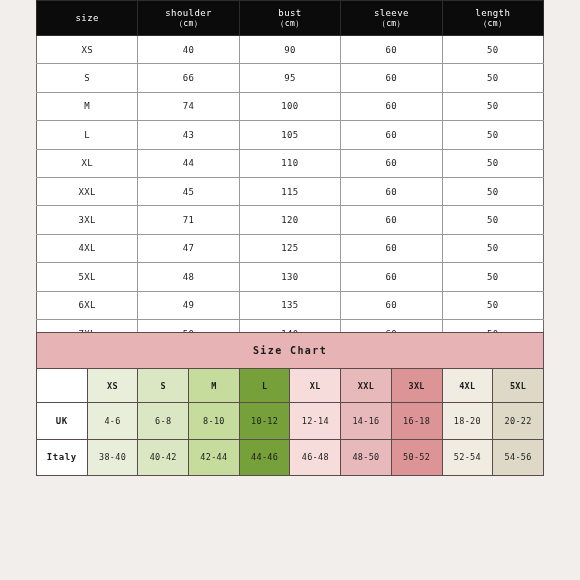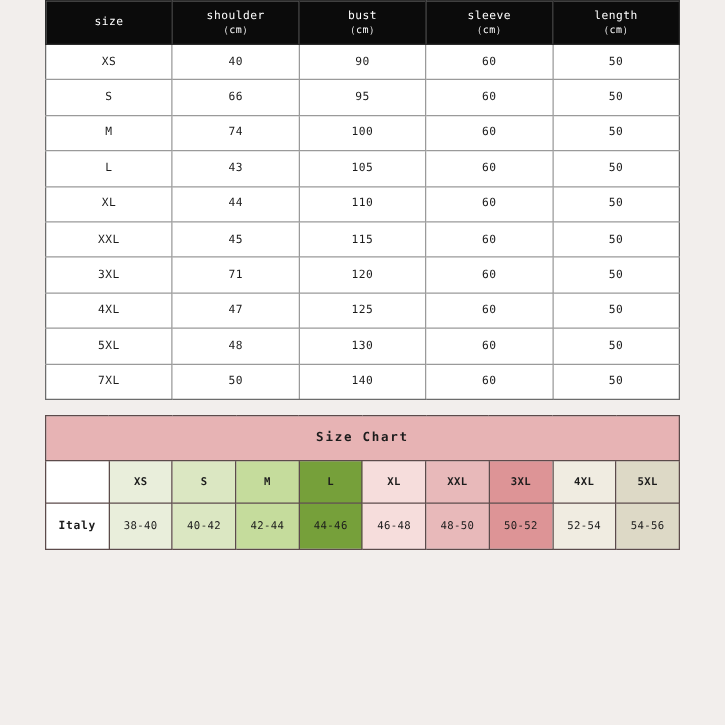--- a/index.html
+++ b/index.html
@@ -186,20 +186,27 @@
             <td>50</td>
           </tr>
           <tr>
             <td>5XL</td>
             <td>48</td>
             <td>130</td>
             <td>60</td>
             <td>50</td>
           </tr>
           <tr>
+            <td>6XL</td>
+            <td>49</td>
+            <td>135</td>
+            <td>60</td>
+            <td>50</td>
+          </tr>
+          <tr>
             <td>7XL</td>
             <td>50</td>
             <td>140</td>
             <td>60</td>
             <td>50</td>
           </tr>
         </tbody>
     </table>
   </div>
 
@@ -215,20 +222,32 @@
             <td style="background: rgb(219, 231, 194);">S</td>
             <td style="background: rgb(197, 220, 156);">M</td>
             <td style="background: rgb(118, 160, 58);">L</td>
             <td style="background: rgb(246, 221, 220);">XL</td>
             <td style="background: rgb(232, 185, 186);">XXL</td>
             <td style="background: rgb(221, 148, 150);">3XL</td>
             <td style="background: rgb(240, 236, 225);">4XL</td>
             <td style="background: rgb(221, 217, 198);">5XL</td>
           </tr>
           <tr>
+            <td class="rowlabel sc-col-0">UK</td>
+            <td style="background: rgb(233, 238, 219);">4-6</td>
+            <td style="background: rgb(219, 231, 194);">6-8</td>
+            <td style="background: rgb(197, 220, 156);">8-10</td>
+            <td style="background: rgb(118, 160, 58);">10-12</td>
+            <td style="background: rgb(246, 221, 220);">12-14</td>
+            <td style="background: rgb(232, 185, 186);">14-16</td>
+            <td style="background: rgb(221, 148, 150);">16-18</td>
+            <td style="background: rgb(240, 236, 225);">18-20</td>
+            <td style="background: rgb(221, 217, 198);">20-22</td>
+          </tr>
+          <tr>
             <td class="rowlabel sc-col-0">Italy</td>
             <td style="background: rgb(233, 238, 219);">38-40</td>
             <td style="background: rgb(219, 231, 194);">40-42</td>
             <td style="background: rgb(197, 220, 156);">42-44</td>
             <td style="background: rgb(118, 160, 58);">44-46</td>
             <td style="background: rgb(246, 221, 220);">46-48</td>
             <td style="background: rgb(232, 185, 186);">48-50</td>
             <td style="background: rgb(221, 148, 150);">50-52</td>
             <td style="background: rgb(240, 236, 225);">52-54</td>
             <td style="background: rgb(221, 217, 198);">54-56</td>

